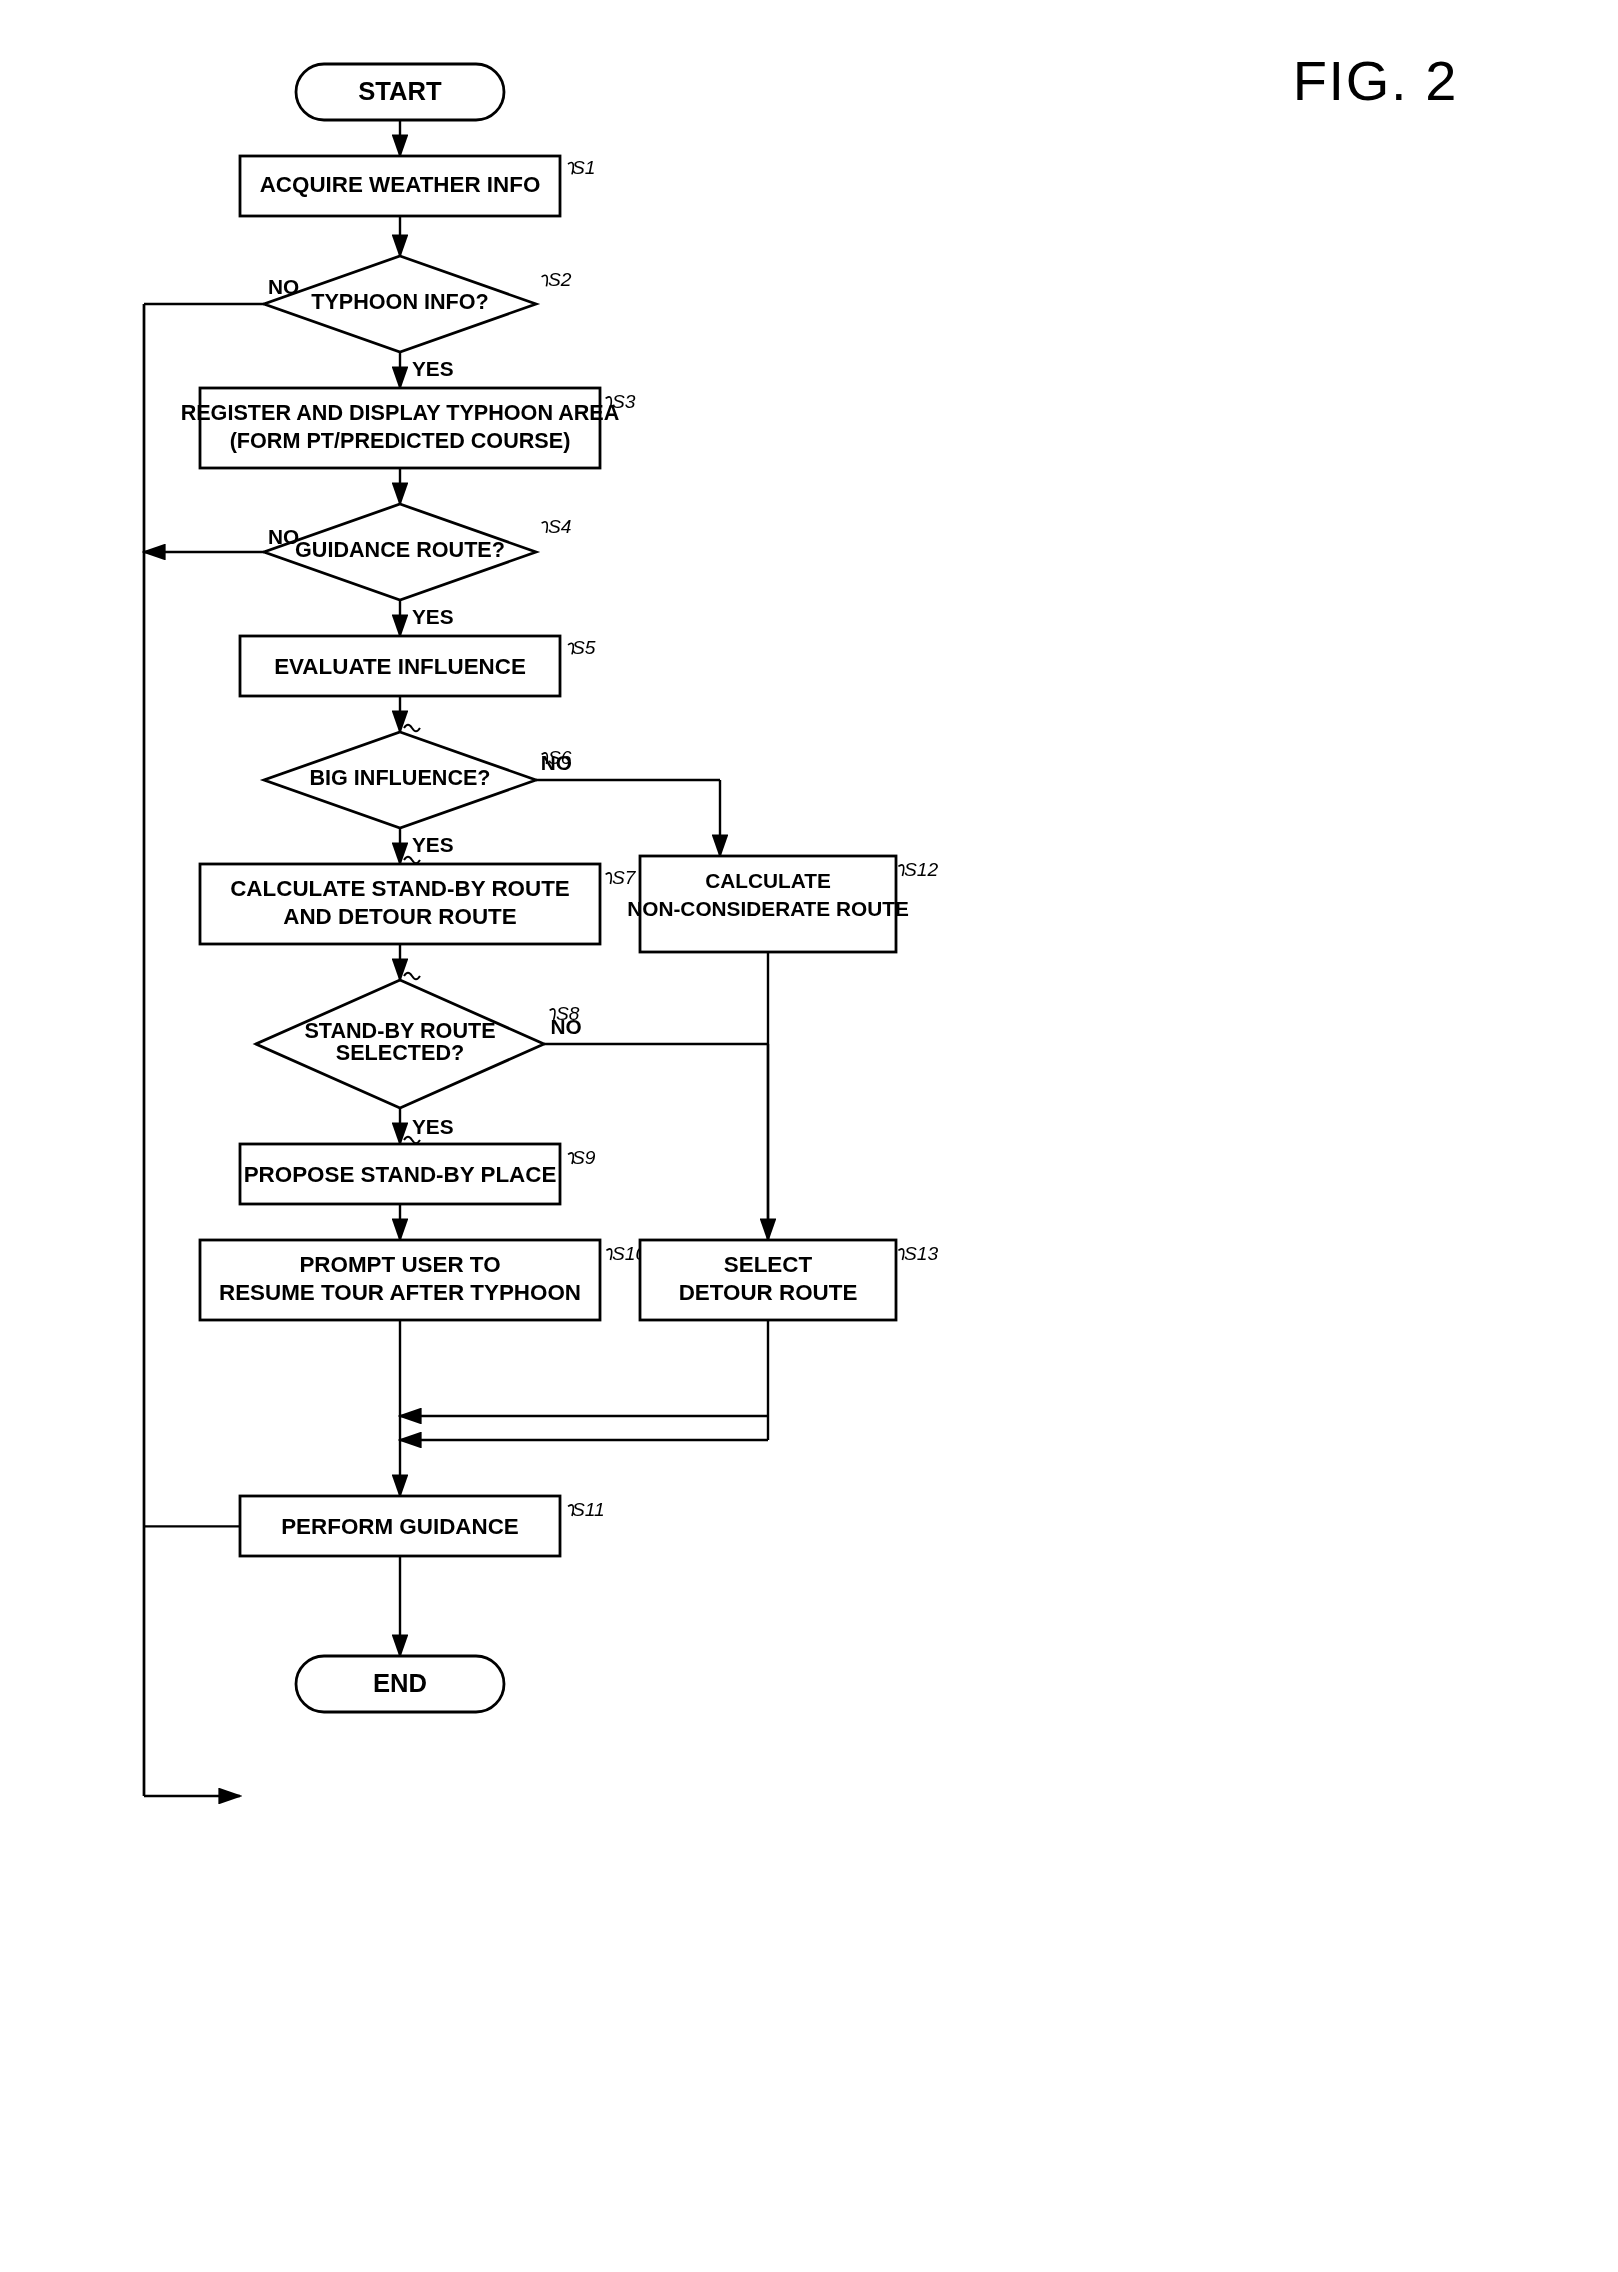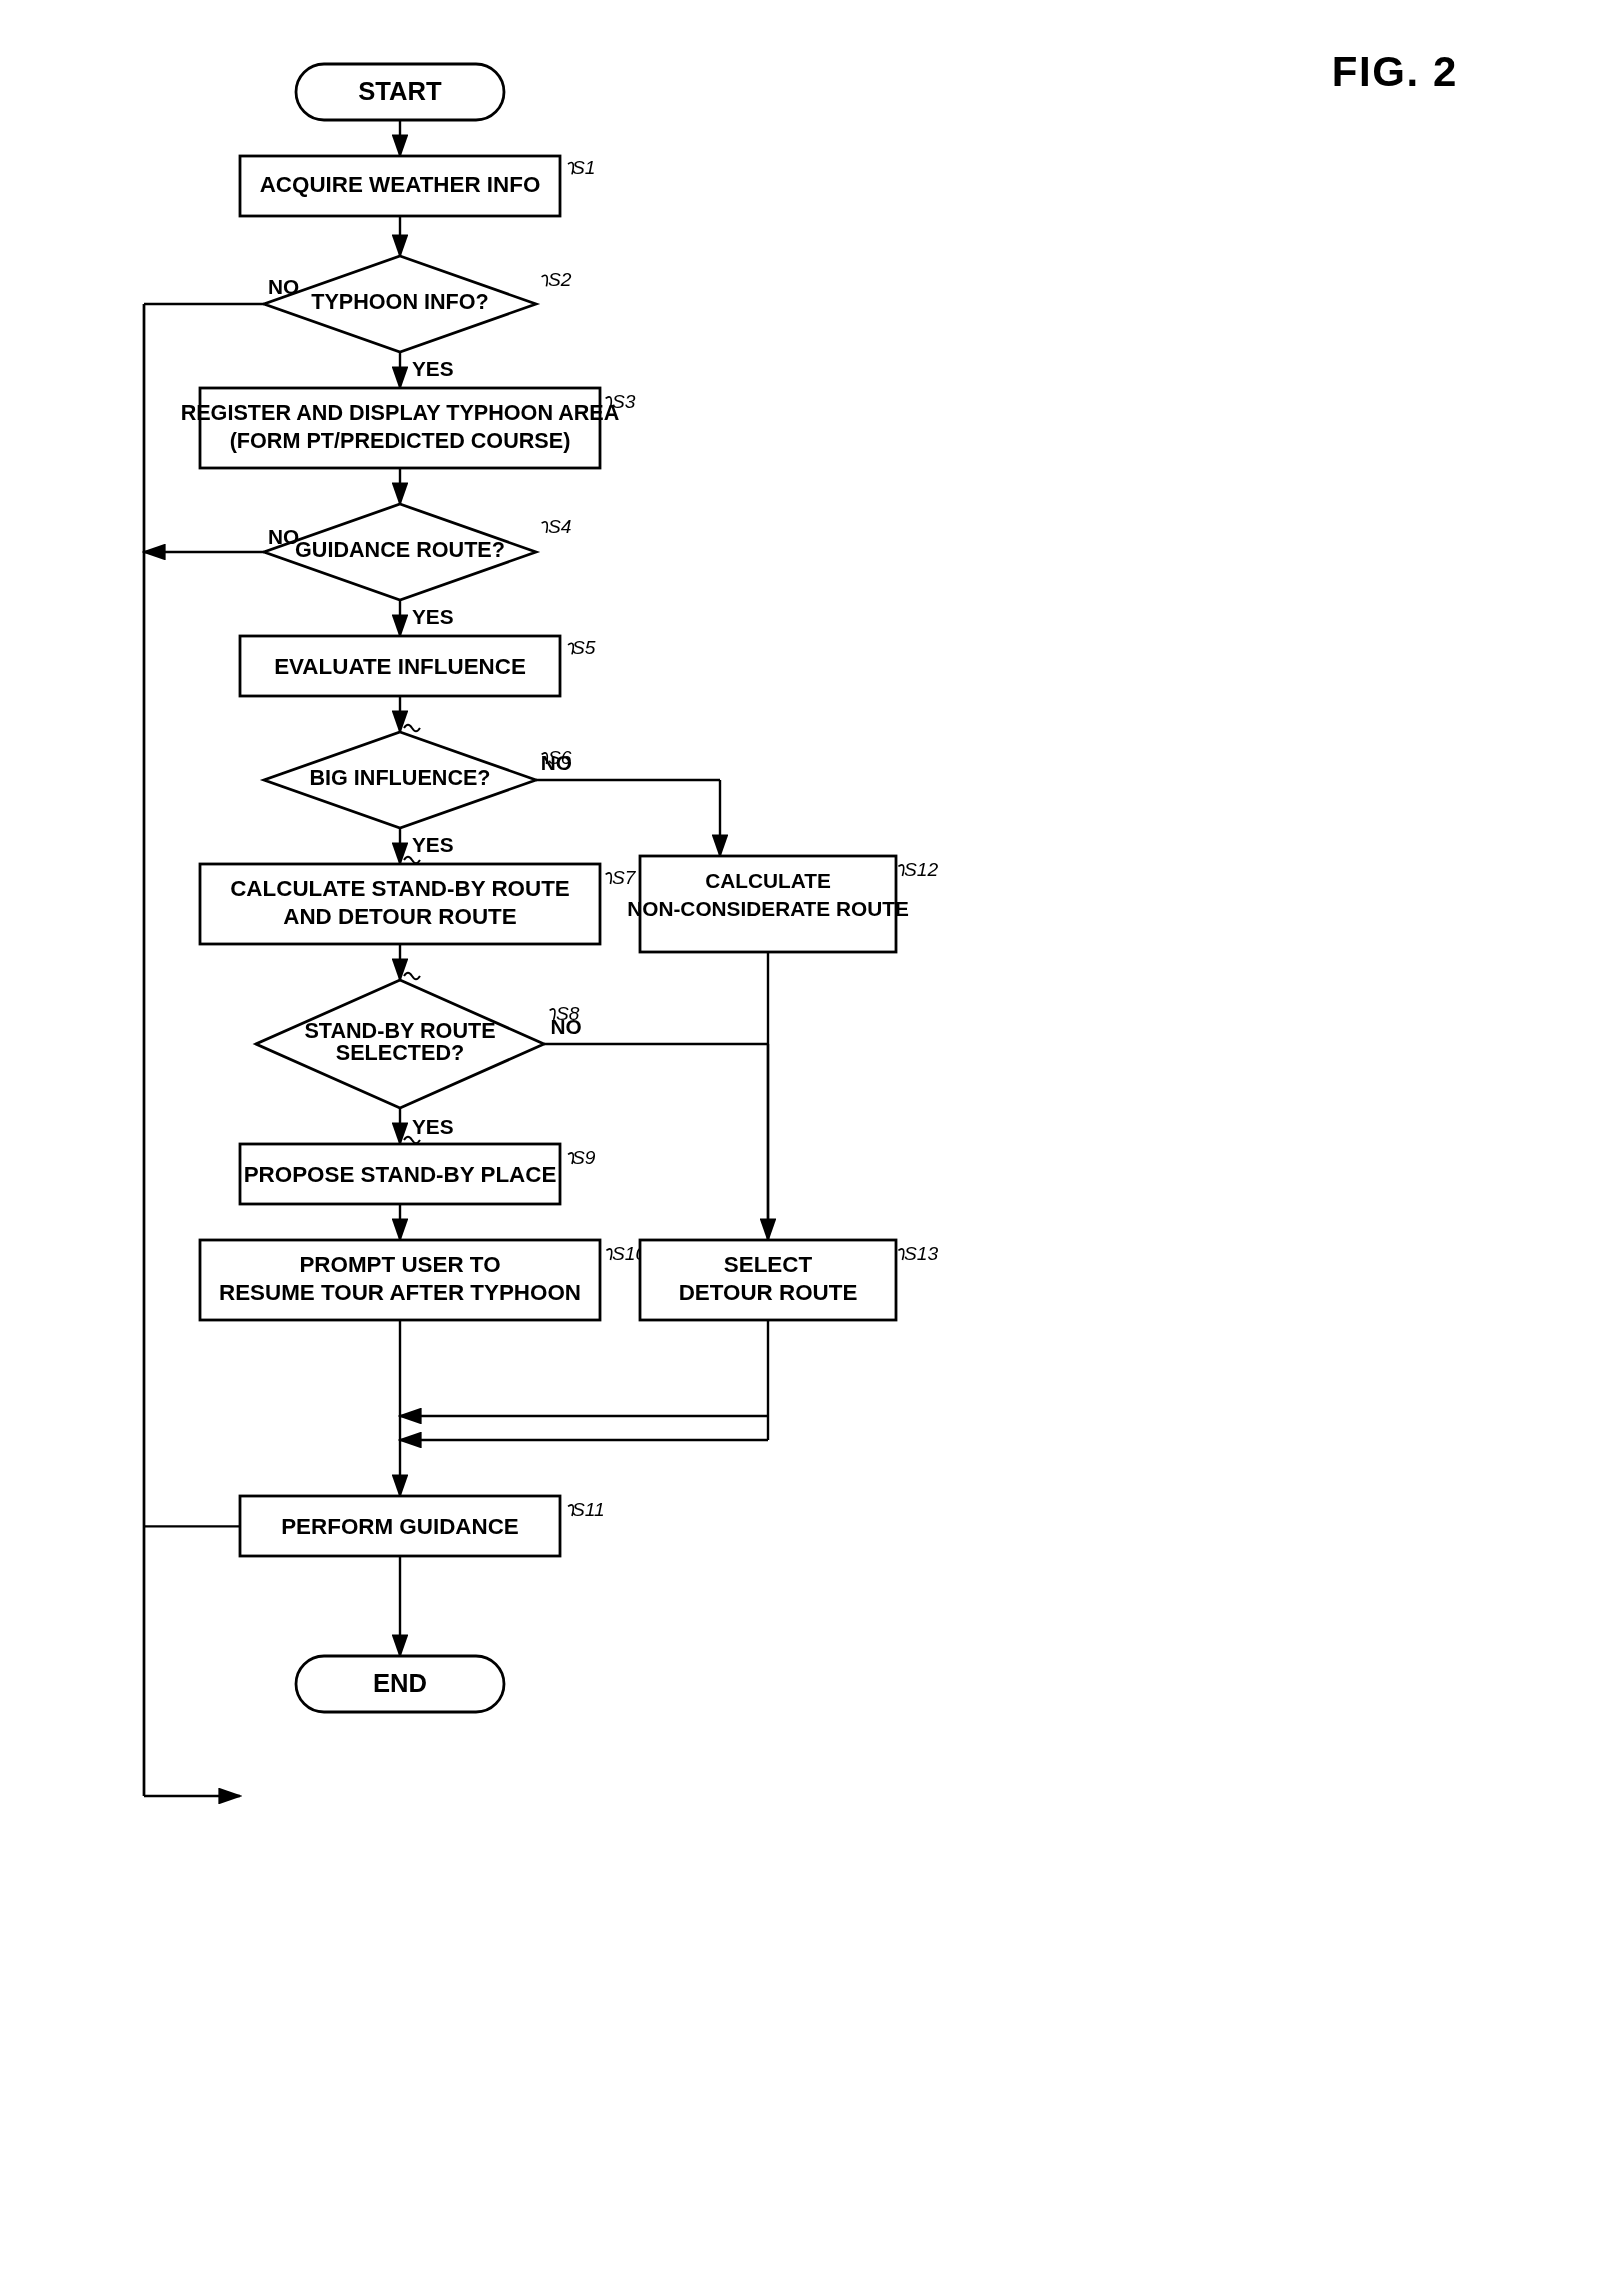--- a/index.html
+++ b/index.html
@@ -14,22 +14,22 @@
     .page {
       width: 1618px;
       min-height: 2273px;
       background: #fff;
       position: relative;
     }
     .fig-label {
       position: absolute;
       top: 48px;
       right: 160px;
-      font-size: 42px;
-      font-weight: bold;
+      font-size: 56px;
+      font-weight: normal;
       letter-spacing: 1.6px;
       text-align: center;
     }
   </style>
 </head>
 <body>
 
 <div class="page">
 
   <div class="fig-label">FIG. 2</div>

